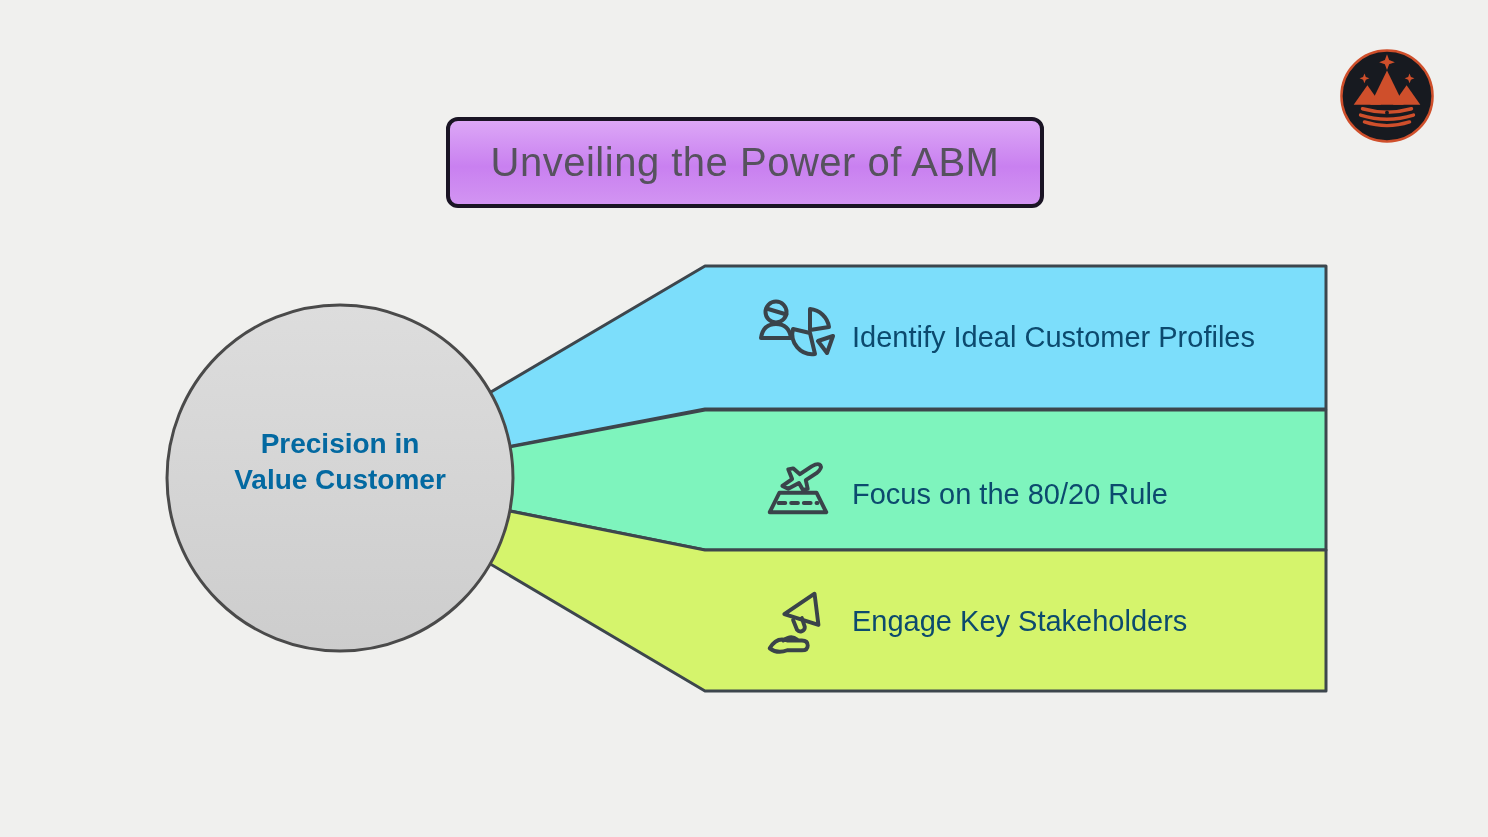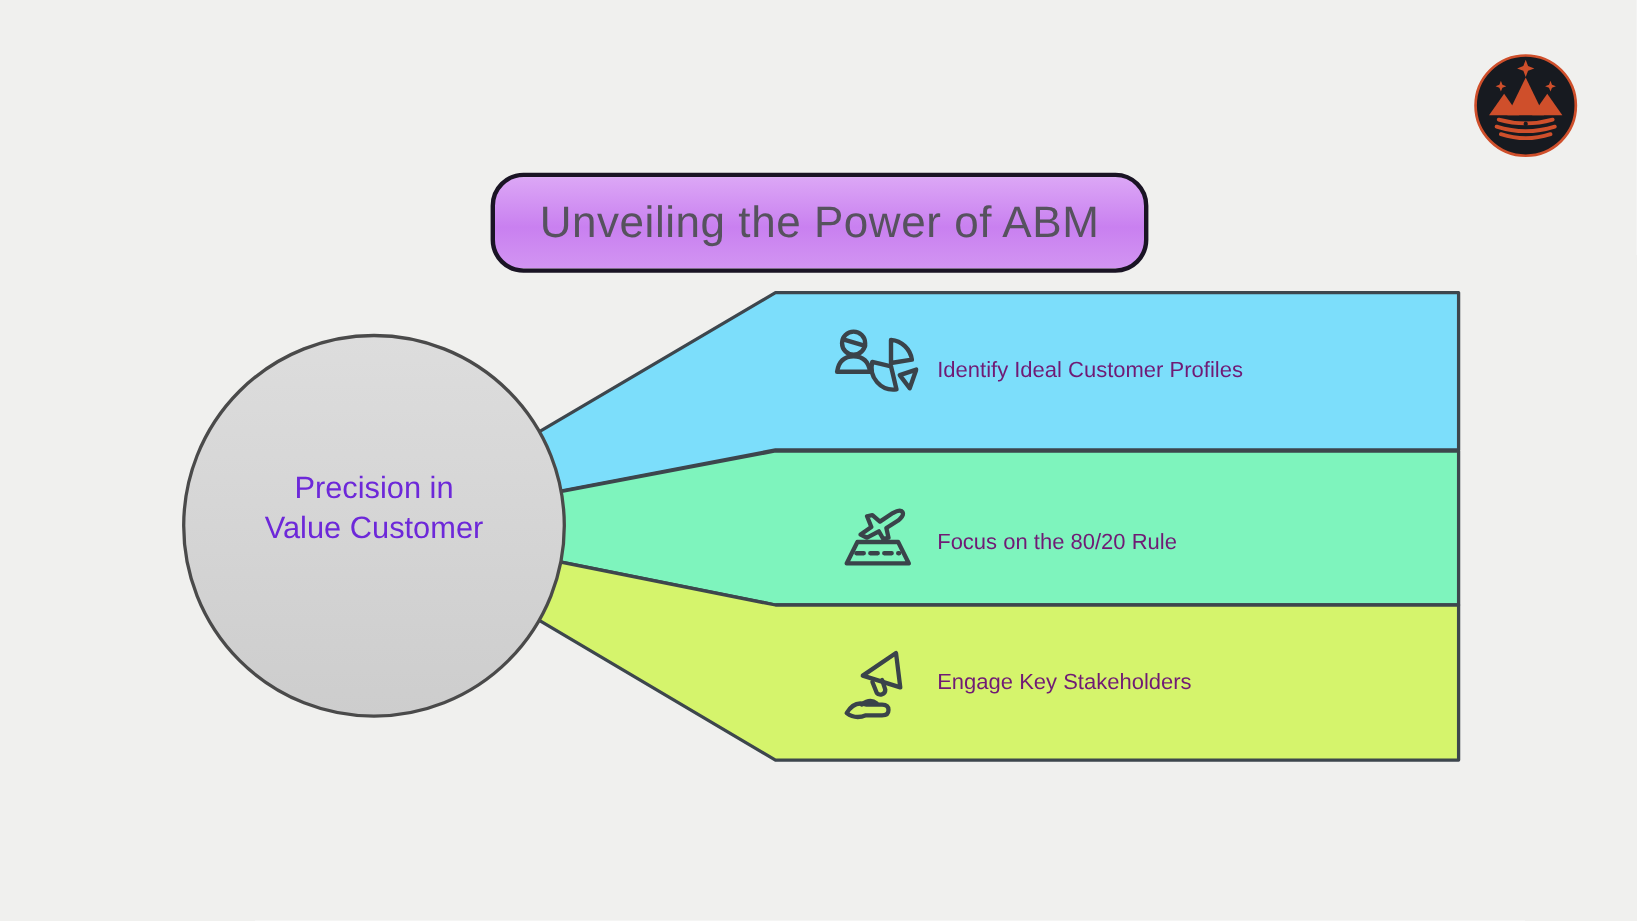--- a/index.html
+++ b/index.html
@@ -4,33 +4,33 @@
 <style>
   html,body{margin:0;padding:0;}
   .stage{
     position:relative;width:1488px;height:837px;overflow:hidden;
     background:#f0f0ee;
     font-family:"Liberation Sans",sans-serif;
   }
   .diagram{position:absolute;left:0;top:0;width:1488px;height:837px;}
   .title-pill{
     position:absolute;left:446px;top:117px;width:590px;height:83px;
-    border:4px solid #1a1424;border-radius:30px;
+    border:4px solid #1a1424;border-radius:12px;
     background:linear-gradient(180deg,#dca7f6 0%,#c980f0 55%,#d294f2 100%);
     display:flex;align-items:center;justify-content:center;
-    font-size:40px;font-weight:500;color:#56525e;letter-spacing:.5px;margin-top:40px;
+    font-size:40px;font-weight:500;color:#56525e;letter-spacing:.5px;
   }
   .hub-text{
     position:absolute;left:198px;top:426px;width:284px;
-    text-align:center;font-weight:normal;font-size:28px;line-height:36px;color:#6d28d9;
+    text-align:center;font-weight:bold;font-size:28px;line-height:36px;color:#0369a1;
   }
   .hub-text span{display:block;}
   .band-label{
     position:absolute;left:852px;transform:translateY(-50%);
-    font-size:20px;color:#701a75;white-space:nowrap;
+    font-size:29px;color:#0c4a6e;white-space:nowrap;
   }
   .band-icon{
     position:absolute;transform:translate(-50%,-50%);
     color:#3a434a;
   }
   .band-icon svg{display:block;}
   .logo{position:absolute;left:1338px;top:47px;width:98px;height:98px;}
 </style>
 </head>
 <body>

